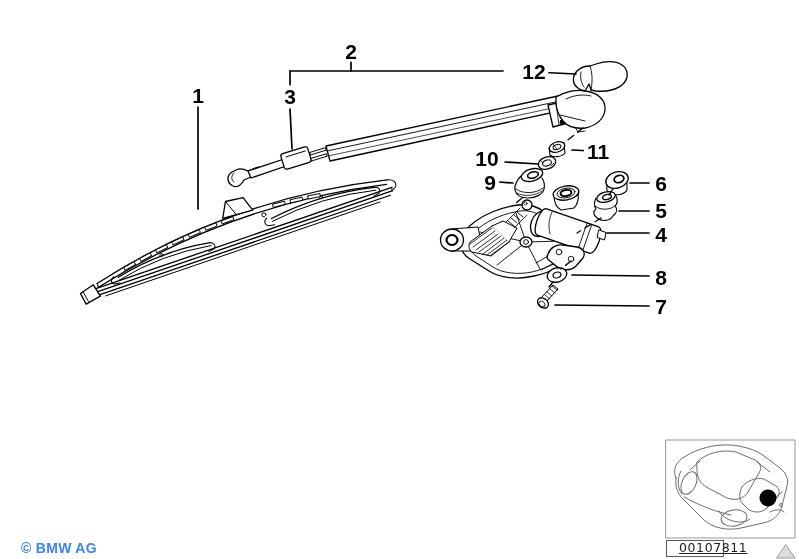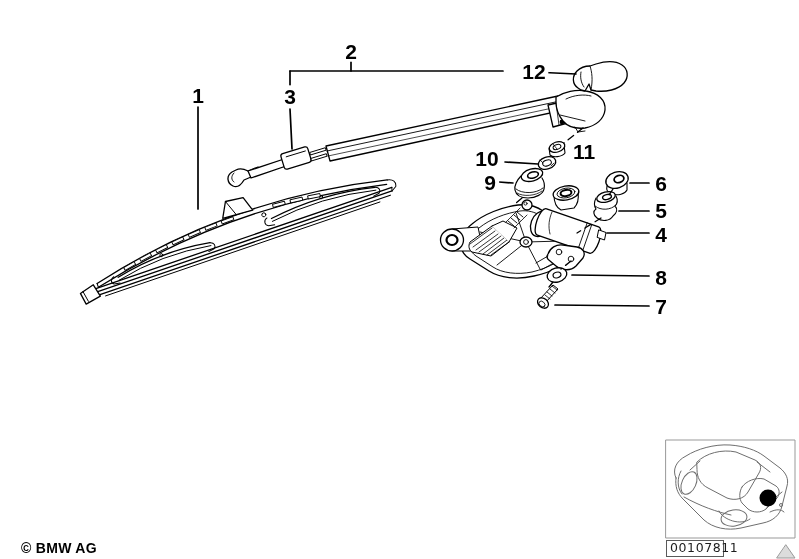--- a/index.html
+++ b/index.html
@@ -9,27 +9,27 @@
     font-family:"Liberation Sans",sans-serif;overflow:hidden;
   }
   svg{position:absolute;left:0;top:0;}
   .callout{
     position:absolute;transform:translate(-50%,-50%);
     font-weight:bold;font-size:21px;line-height:1;color:#000;
     background:#fff;padding:0 3px;cursor:default;user-select:none;
   }
   .copyright{
     position:absolute;left:21px;top:540px;
-    font-weight:bold;font-size:14px;color:#000000;letter-spacing:0.3px;
+    font-weight:bold;font-size:14px;color:#3b82f6;letter-spacing:0.3px;
   }
   .imgnum{
     position:absolute;left:666px;top:540px;width:58px;height:17px;
     border:1.5px solid #5a5a5a;background:#fff;color:#1d1d1d;
     font-family:"DejaVu Sans",sans-serif;font-size:12.5px;line-height:14px;
-    padding-left:3px;letter-spacing:0.6px;
+    padding-left:12px;letter-spacing:0.6px;text-decoration:underline;
   }
 </style>
 </head>
 <body>
 
 <div class="stage">
 
   <svg width="799" height="559" viewBox="0 0 799 559" fill="none" stroke="#000" stroke-width="1.3" stroke-linecap="round" stroke-linejoin="round">
 
     <g transform="translate(88,294) rotate(-18.9)">
@@ -259,19 +259,19 @@
   <div class="callout" style="left:198px;top:95px">1</div>
   <div class="callout" style="left:351px;top:51px">2</div>
   <div class="callout" style="left:290px;top:96px">3</div>
   <div class="callout" style="left:661px;top:234px">4</div>
   <div class="callout" style="left:661px;top:210px">5</div>
   <div class="callout" style="left:661px;top:183px">6</div>
   <div class="callout" style="left:661px;top:306px">7</div>
   <div class="callout" style="left:661px;top:277px">8</div>
   <div class="callout" style="left:490px;top:182px">9</div>
   <div class="callout" style="left:487px;top:158px">10</div>
-  <div class="callout" style="left:584px;top:151px">11</div>
+  <div class="callout" style="left:598px;top:151px">11</div>
   <div class="callout" style="left:534px;top:71px">12</div>
 
   <div class="copyright">© BMW AG</div>
   <div class="imgnum">00107811</div>
 
 </div>
 
 </body></html>

